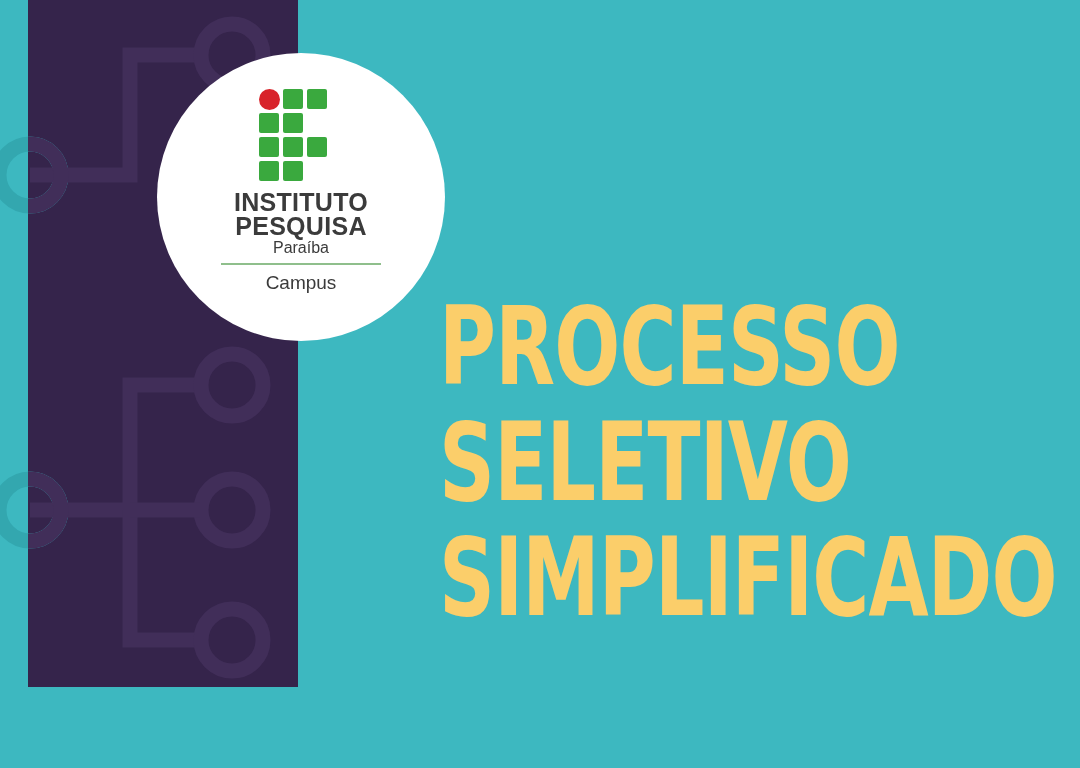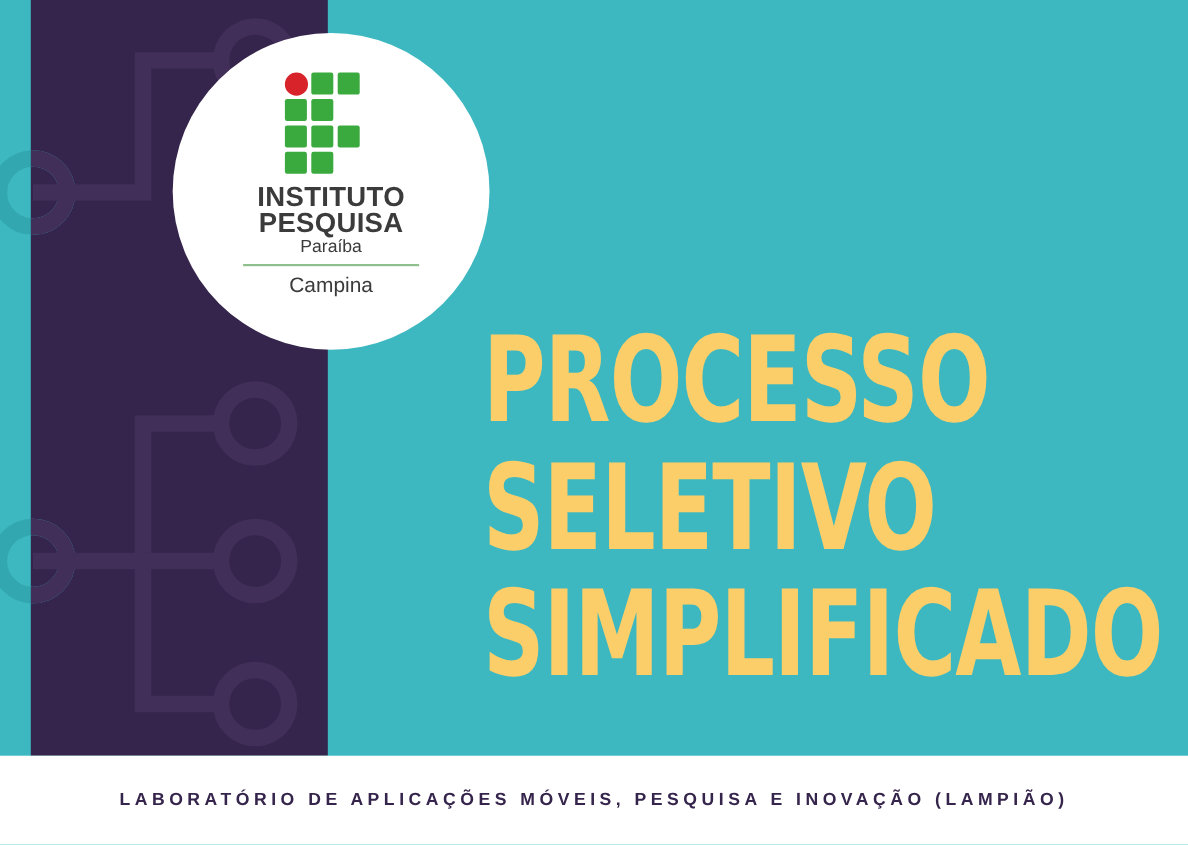--- a/index.html
+++ b/index.html
@@ -42,21 +42,21 @@
     left: 0; top: 0;
     width: 1080px;
     height: 687px;
     pointer-events: none;
   }
 
   
   .logo-circle {
     position: absolute;
     left: 157px;
-    top: 30px;
+    top: 53px;
     width: 288px;
     height: 288px;
     border-radius: 50%;
     background: #FFFFFF;
     display: flex;
     flex-direction: column;
     align-items: center;
     justify-content: flex-start;
     padding-top: 36px;
     box-sizing: border-box;
@@ -206,26 +206,23 @@
       <span class="if-cell" style="left:0px;  top:72px;"></span>
       <span class="if-cell" style="left:24px; top:72px;"></span>
     </div>
 
     <div class="logo-title">INSTITUTO</div>
     <div class="logo-title">PESQUISA</div>
     <div class="logo-state">Paraíba</div>
 
     <div class="logo-divider"></div>
 
-    <div class="logo-campus">Campina</div>
+    <div class="logo-campus">Campus</div>
   </div>
 
   <div class="headline">
     <div class="headline-line">PROCESSO</div>
     <div class="headline-line">SELETIVO</div>
     <div class="headline-line">SIMPLIFICADO</div>
   </div>
 
-  <div class="footer">
-    <div class="footer-text">LABORATÓRIO DE APLICAÇÕES MÓVEIS, PESQUISA E INOVAÇÃO (LAMPIÃO)</div>
-  </div>
 
 </div>
 
 </body></html>

